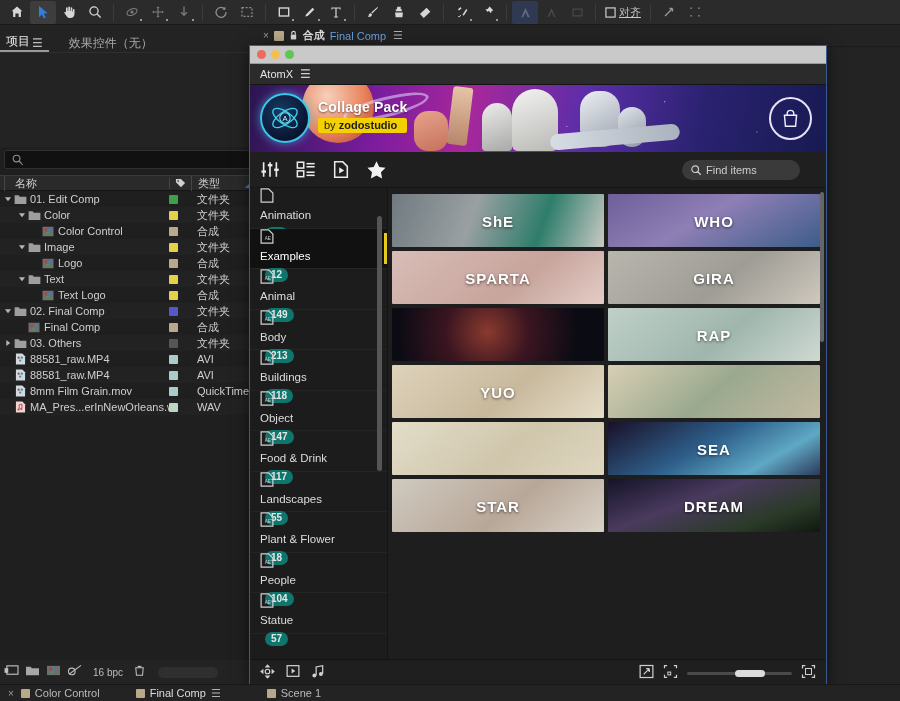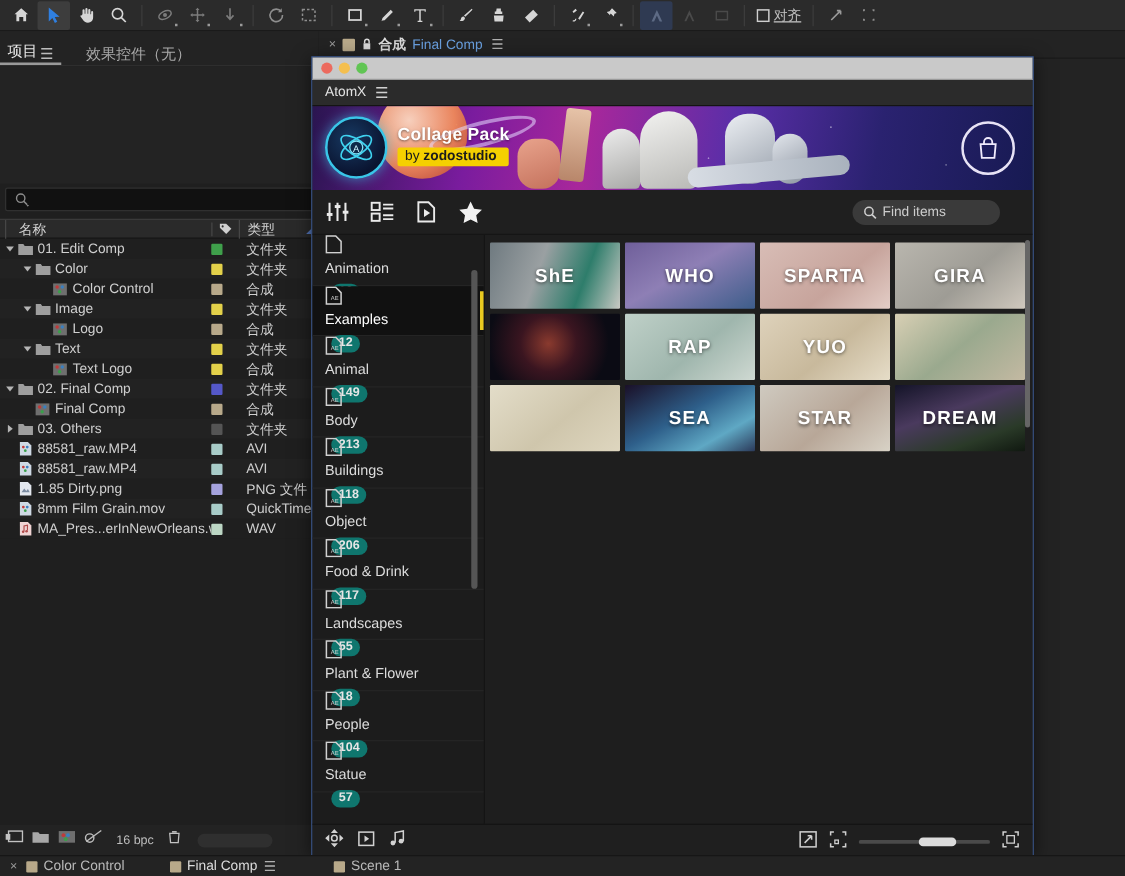--- a/index.html
+++ b/index.html
@@ -223,21 +223,21 @@
   .cat-badge {
     background:#0f766e; color:#e6e6e6; font-size:10px; font-weight:bold;
     border-radius:9px; padding:2px 6px; margin-left:5px; line-height:1;
   }
   .side-sb { position:absolute; right:5px; top:28px; width:5px; height:255px;
              background:#555; border-radius:3px; }
 
   .ax-grid {
     flex:1; background:#1e1e1e; padding:6px 6px 0 4px; position:relative;
   }
-  .grid-wrap { display:grid; grid-template-columns:repeat(4,1fr); gap:4px; }
+  .grid-wrap { display:grid; grid-template-columns:repeat(2,1fr); gap:4px; }
   .thumb { height:53px; border-radius:1px; overflow:hidden; position:relative;
            background:#2a2a2a; }
   .thumb .lbl {
     position:absolute; left:0; right:0; top:50%; transform:translateY(-50%);
     text-align:center; font-size:15px; font-weight:bold; letter-spacing:1px;
     color:#fff; text-shadow:0 1px 3px rgba(0,0,0,.6);
   }
   .grid-sb { position:absolute; right:2px; top:4px; width:4px; height:150px;
              background:#666; border-radius:2px; }
 
@@ -644,35 +644,20 @@
               <circle cx="4" cy="5" r="1.2" fill="#c03a3a"></circle>
               <circle cx="7.4" cy="5" r="1.2" fill="#3a7fc0"></circle>
               <circle cx="5.7" cy="8.2" r="1.2" fill="#3aa04a"></circle>
             </svg>
           </span>
           <span class="nm">88581_raw.MP4</span>
           <span class="swcell">
             <i class="swatch" style="background:#a8ccc8"></i>
           </span>
           <span class="tycell">AVI</span>
-        </div>
-        <div class="row">
-          <span style="width:2px"></span>
-          <span class="tw"></span>
-          <span class="ico">
-            <svg width="11" height="12" viewBox="0 0 12 13">
-              <path d="M1 0.6h7l3 3v8.8H1Z" fill="#e3e7ee"></path>
-              <path d="M2.4 9.6 4.8 6.2l1.8 2.2 1.4-1.6 1.6 2.8Z" fill="#7a8aa0"></path>
-            </svg>
-          </span>
-          <span class="nm">1.85 Dirty.png</span>
-          <span class="swcell">
-            <i class="swatch" style="background:#a5a2dd"></i>
-          </span>
-          <span class="tycell">PNG 文件</span>
         </div>
         <div class="row">
           <span style="width:2px"></span>
           <span class="tw"></span>
           <span class="ico">
             <svg width="11" height="12" viewBox="0 0 12 13">
               <path d="M1 0.6h7l3 3v8.8H1Z" fill="#cfd9e4"></path>
               <circle cx="4" cy="5" r="1.2" fill="#c03a3a"></circle>
               <circle cx="7.4" cy="5" r="1.2" fill="#3a7fc0"></circle>
               <circle cx="5.7" cy="8.2" r="1.2" fill="#3aa04a"></circle>
@@ -903,21 +888,21 @@
               <span class="cat-badge">118</span>
             </div>
             <div class="cat">
               <span class="cat-ico">
                 <svg width="14" height="15" viewBox="0 0 15 16">
                   <path d="M1.2 0.8h8l4.6 4.6v9.8H1.2Z" fill="none" stroke="#d0d0d0" stroke-width="1.3"></path>
                   <text x="5" y="12" font-size="5" fill="#d0d0d0" font-family="Liberation Sans, sans-serif">AE</text>
                 </svg>
               </span>
               <span class="cat-name">Object</span>
-              <span class="cat-badge">206</span>
+              <span class="cat-badge">147</span>
             </div>
             <div class="cat">
               <span class="cat-ico">
                 <svg width="14" height="15" viewBox="0 0 15 16">
                   <path d="M1.2 0.8h8l4.6 4.6v9.8H1.2Z" fill="none" stroke="#d0d0d0" stroke-width="1.3"></path>
                   <text x="5" y="12" font-size="5" fill="#d0d0d0" font-family="Liberation Sans, sans-serif">AE</text>
                 </svg>
               </span>
               <span class="cat-name">Food &amp; Drink</span>
               <span class="cat-badge">117</span>

